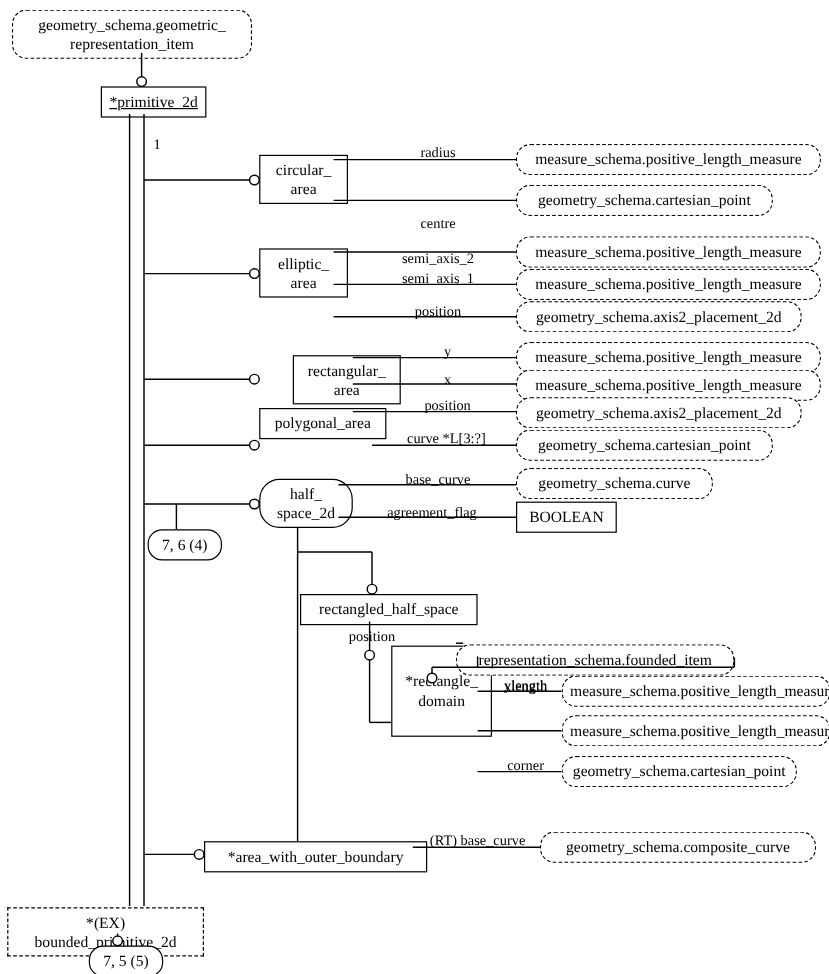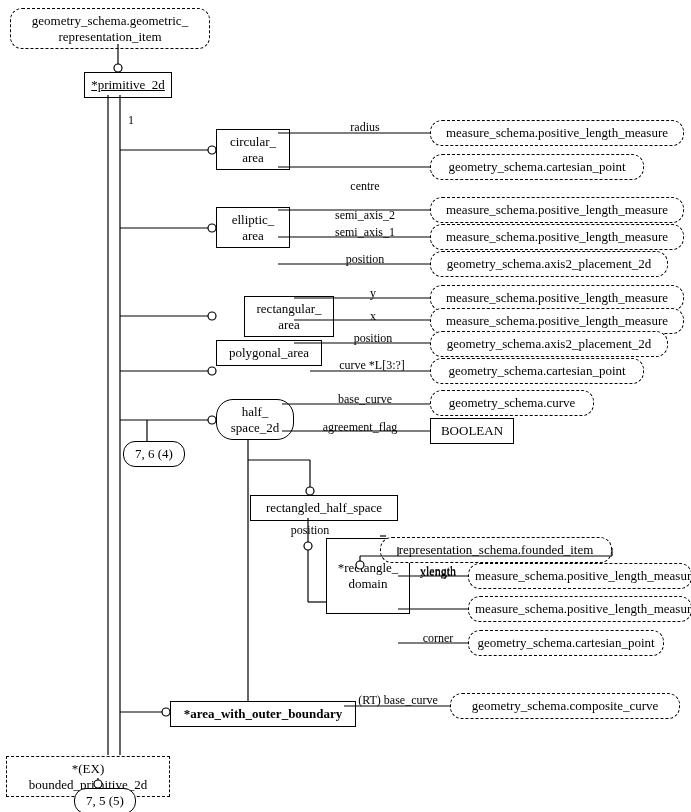--- a/index.html
+++ b/index.html
@@ -83,21 +83,21 @@
 
 <div class="box" style="left:250px; top:495px; width:134px;">
   <span>rectangled_half_space</span>
 </div>
 
 <div class="box" style="left:326px; top:538px; width:70px; height:66px; display:flex; align-items:center; justify-content:center;">
   <span style="white-space:pre-line">*rectangle_
 domain</span>
 </div>
 
-<div class="box" style="left:170px; top:701px; width:172px;font-weight:bold;">
+<div class="box" style="left:170px; top:701px; width:172px;">
   <span>*area_with_outer_boundary</span>
 </div>
 
 <div class="label" style="left:311px; top:120px; width:108px;">radius</div>
 <div class="label" style="left:311px; top:155px; width:108px;margin-top:24px;">centre</div>
 <div class="label" style="left:311px; top:198px; width:108px;margin-top:10px;">semi_axis_2</div>
 <div class="label" style="left:311px; top:225px; width:108px;">semi_axis_1</div>
 <div class="label" style="left:311px; top:252px; width:108px;">position</div>
 <div class="label" style="left:328px; top:286px; width:90px;">y</div>
 <div class="label" style="left:328px; top:309px; width:90px;">x</div>

